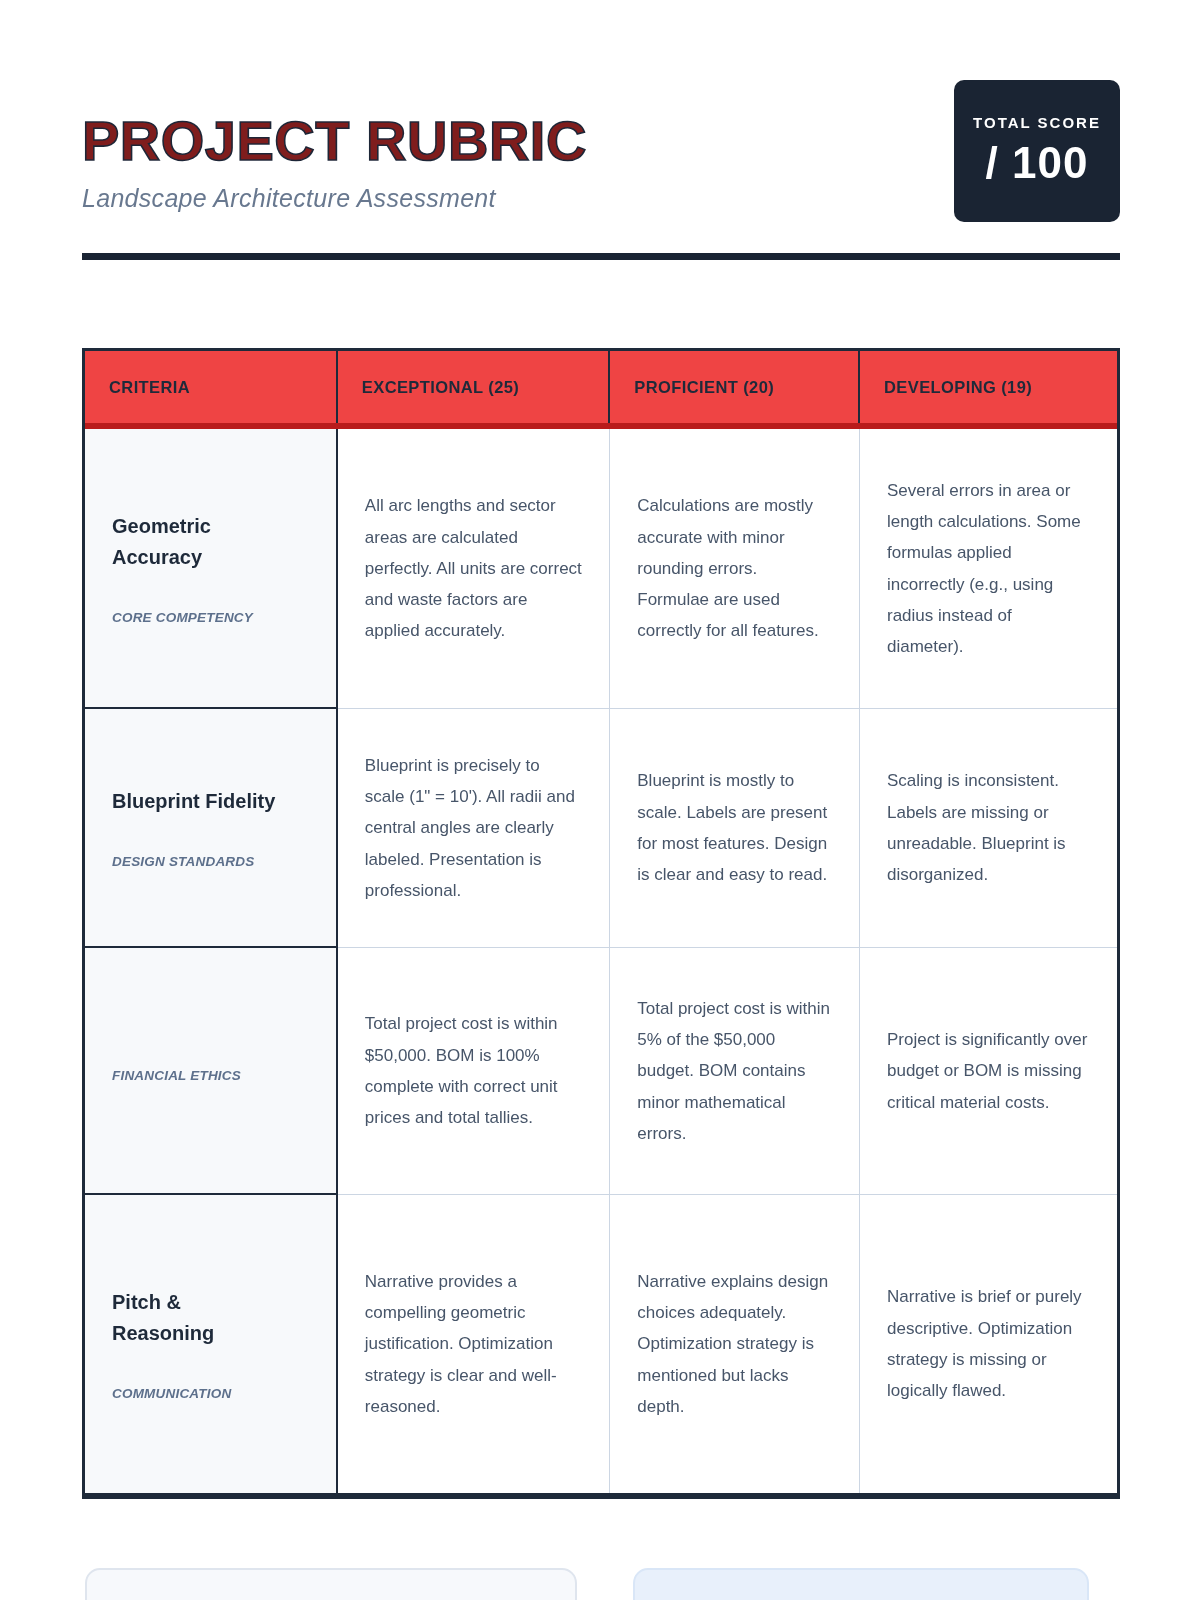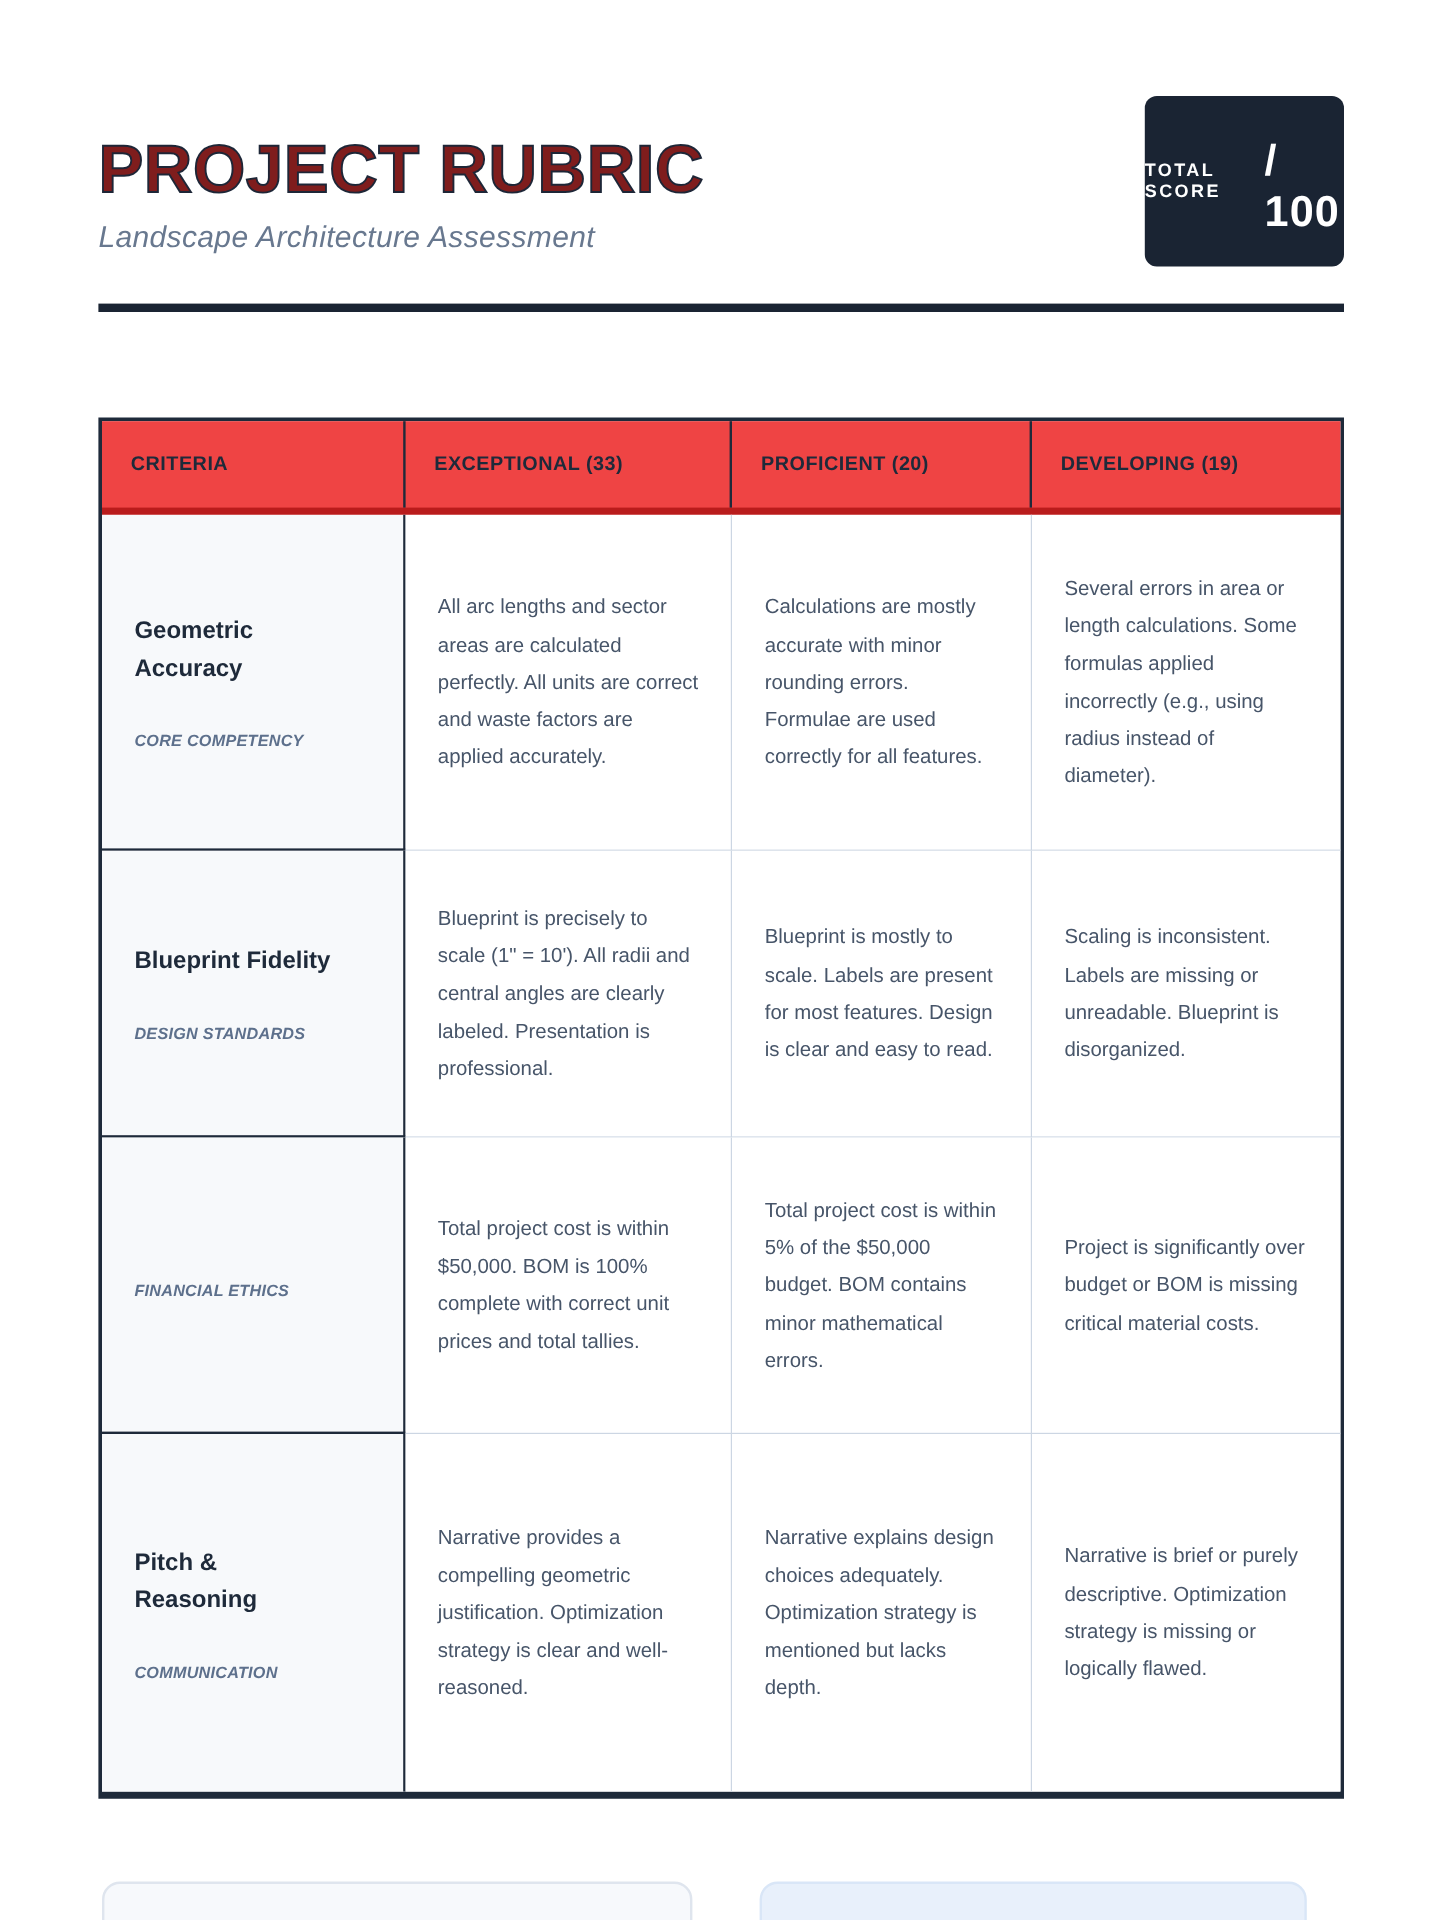--- a/index.html
+++ b/index.html
@@ -28,26 +28,27 @@
     font-style: italic;
     color: #68788f;
     letter-spacing: 0.3px;
   }
   .score-badge {
     width: 166px;
     height: 142px;
     background: #1a2433;
     border-radius: 10px;
     display: flex;
+    flex-direction: column;
     justify-content: center;
     align-items: center;
     color: #ffffff;
   }
   .score-label { font-size: 15px; font-weight: 700; letter-spacing: 2px; }
-  .score-value { margin-top: 7px; font-size: 36px; font-weight: 900; letter-spacing: 1px; }
+  .score-value { margin-top: 7px; font-size: 44px; font-weight: 900; letter-spacing: 1px; }
 
   .divider { height: 7px; background: #1a2433; margin-top: 31px; }
 
   
   .rubric-table {
     margin-top: 88px;
     border: 3px solid #1e2a3a;
     border-bottom-width: 6px;
     background: #ffffff;
   }
@@ -132,21 +133,21 @@
       <div class="score-value">/ 100</div>
     </div>
   </div>
 
   <div class="divider"></div>
 
   <div class="rubric-table">
 
     <div class="t-row t-head">
       <div class="h-cell">CRITERIA</div>
-      <div class="h-cell">EXCEPTIONAL (33)</div>
+      <div class="h-cell">EXCEPTIONAL (25)</div>
       <div class="h-cell">PROFICIENT (20)</div>
       <div class="h-cell">DEVELOPING (19)</div>
     </div>
 
     <div class="t-row row-1">
       <div class="c-cell">
         <div class="criterion-title">Geometric
 Accuracy</div>
         <div class="criterion-tag">CORE COMPETENCY</div>
       </div>

